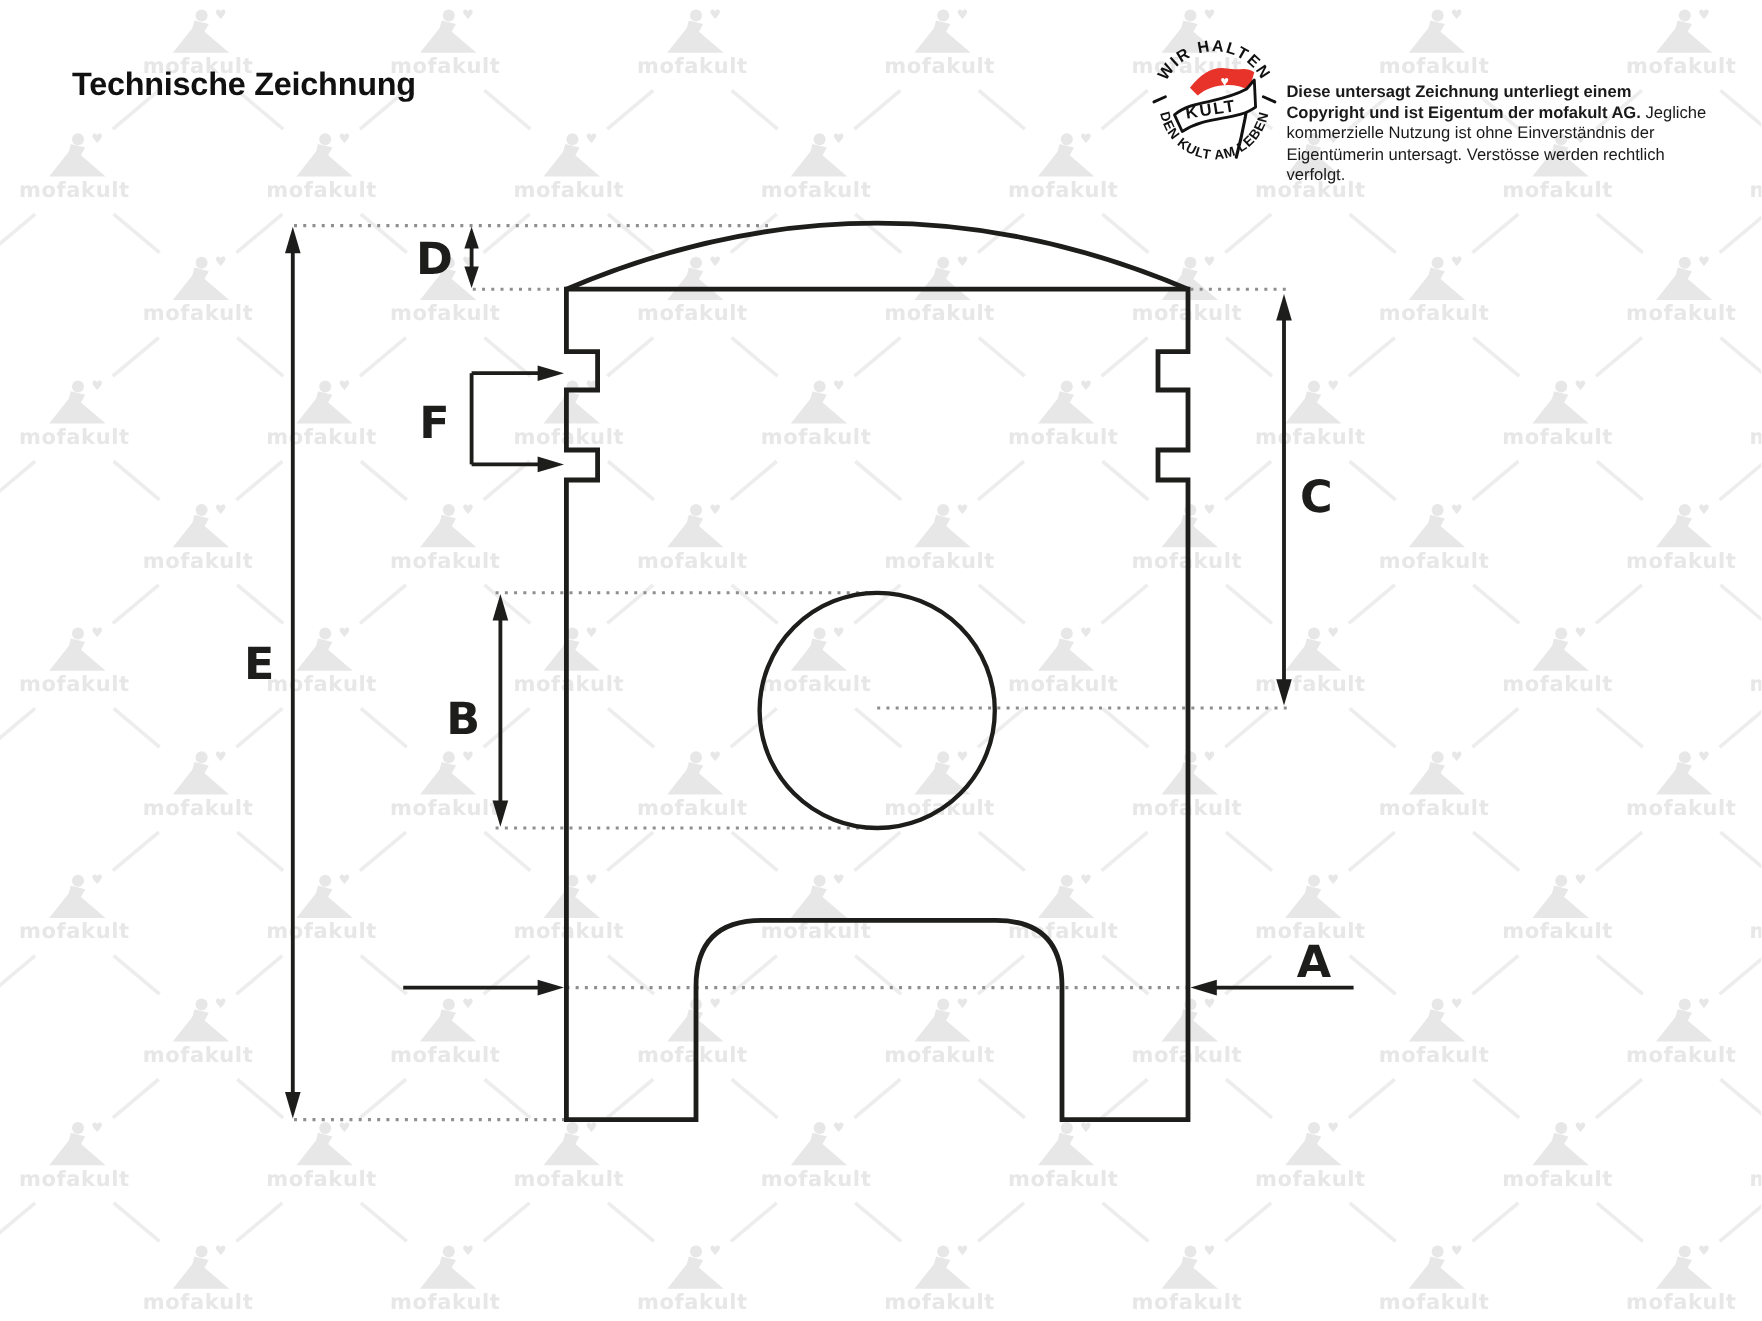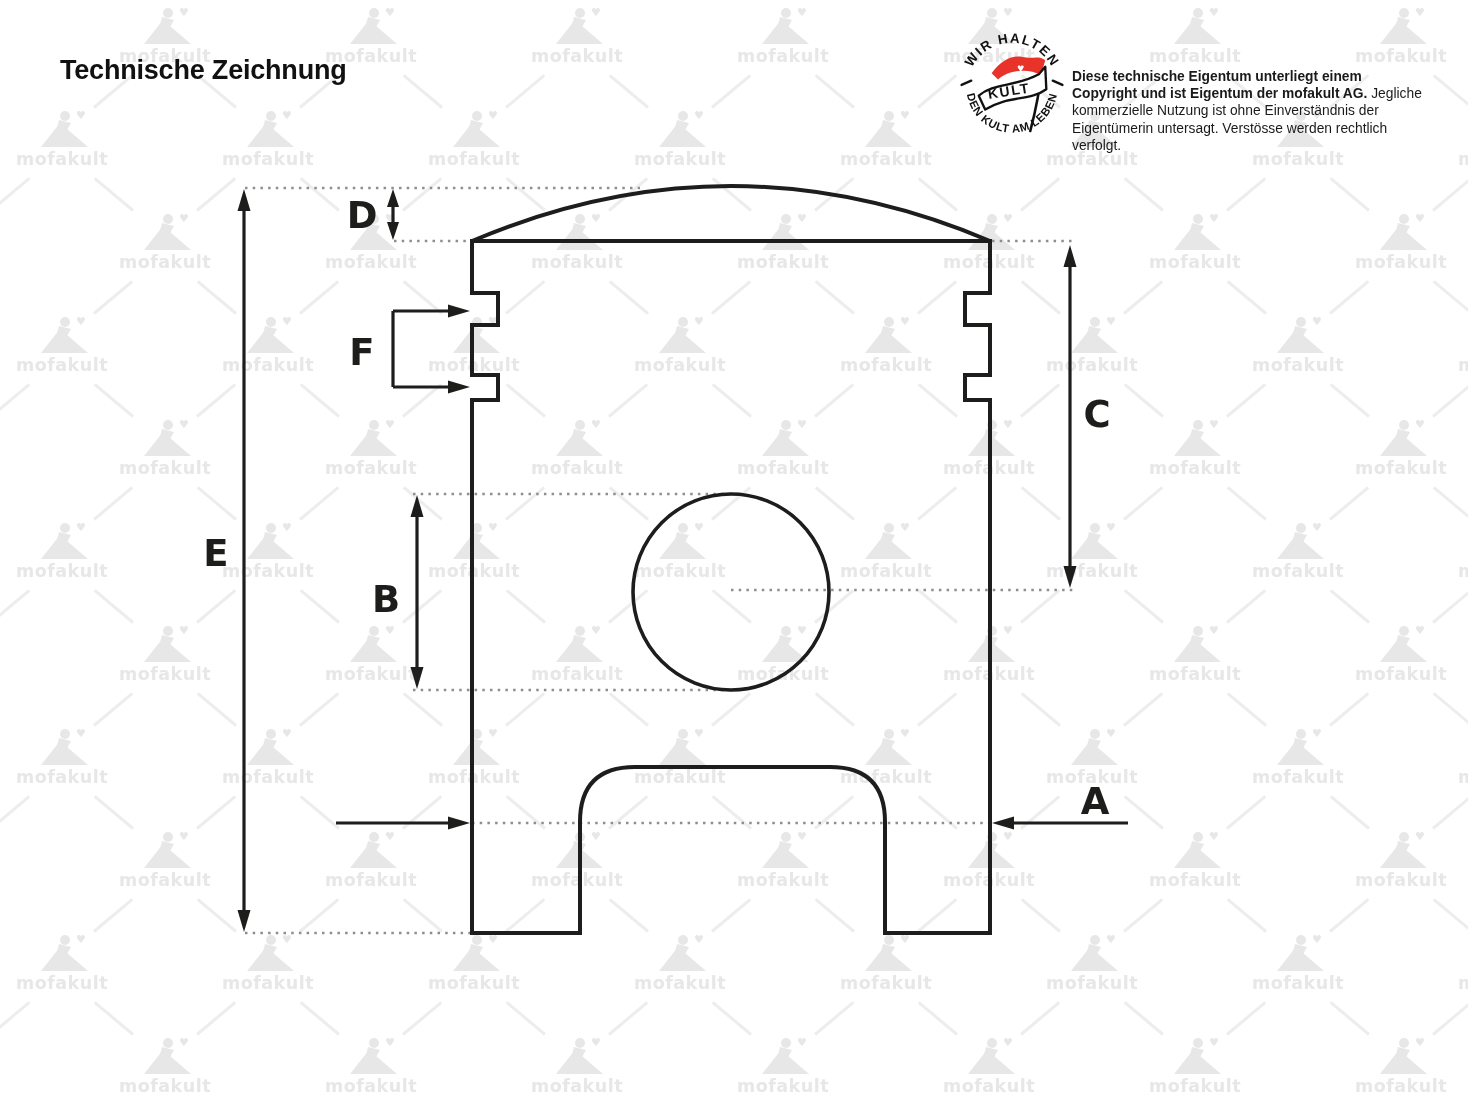--- a/index.html
+++ b/index.html
@@ -900,21 +900,21 @@
     </text>
     <line x1="8" y1="54" x2="17" y2="50" stroke="#111" stroke-width="2.2" stroke-linecap="round"></line>
     <line x1="93" y1="50" x2="102" y2="54" stroke="#111" stroke-width="2.2" stroke-linecap="round"></line>
     <path d="M 83,38 C 81,58 77,78 72,97" stroke="#111" stroke-width="2.4" fill="none" stroke-linecap="round"></path>
     <path d="M 36,43 C 45,31 55,26 65,28 C 74,30 80,26 86,31 L 82,45 C 70,38 52,40 42,49 Z" fill="#e8332a"></path>
     <text x="63" y="42" font-size="11" fill="#ffffff" text-anchor="middle">♥</text>
     <path d="M 24,64 C 38,52 58,56 80,44 L 86,37 L 87,58 C 72,69 50,64 30,77 Z" fill="#ffffff" stroke="#111" stroke-width="2.2" stroke-linejoin="round"></path>
     <text x="53" y="64" font-size="13" font-weight="bold" letter-spacing="1.5" fill="#111" text-anchor="middle" transform="rotate(-9 53 64)">KULT</text>
   </svg>
 
-  <p id="copyright"><span class="b">Diese technische Eigentum unterliegt einem Copyright und ist Eigentum der mofakult AG.</span><span> Jegliche kommerzielle Nutzung ist ohne Einverständnis der Eigentümerin untersagt. Verstösse werden rechtlich verfolgt.</span></p>
+  <p id="copyright"><span class="b">Diese untersagt Zeichnung unterliegt einem Copyright und ist Eigentum der mofakult AG.</span><span> Jegliche kommerzielle Nutzung ist ohne Einverständnis der Eigentümerin untersagt. Verstösse werden rechtlich verfolgt.</span></p>
 
   <svg id="drawing" width="1468" height="1101" viewBox="0 0 1468 1101">
     <g stroke="#8e8e8e" stroke-width="2.6" stroke-dasharray="2.5,5.2" fill="none">
       <line x1="245" y1="188" x2="640" y2="188"></line>
       <line x1="394" y1="241" x2="470" y2="241"></line>
       <line x1="992" y1="241" x2="1075" y2="241"></line>
       <line x1="413" y1="494" x2="737" y2="494"></line>
       <line x1="731" y1="590" x2="1075" y2="590"></line>
       <line x1="413" y1="690" x2="737" y2="690"></line>
       <line x1="472" y1="823" x2="990" y2="823"></line>

